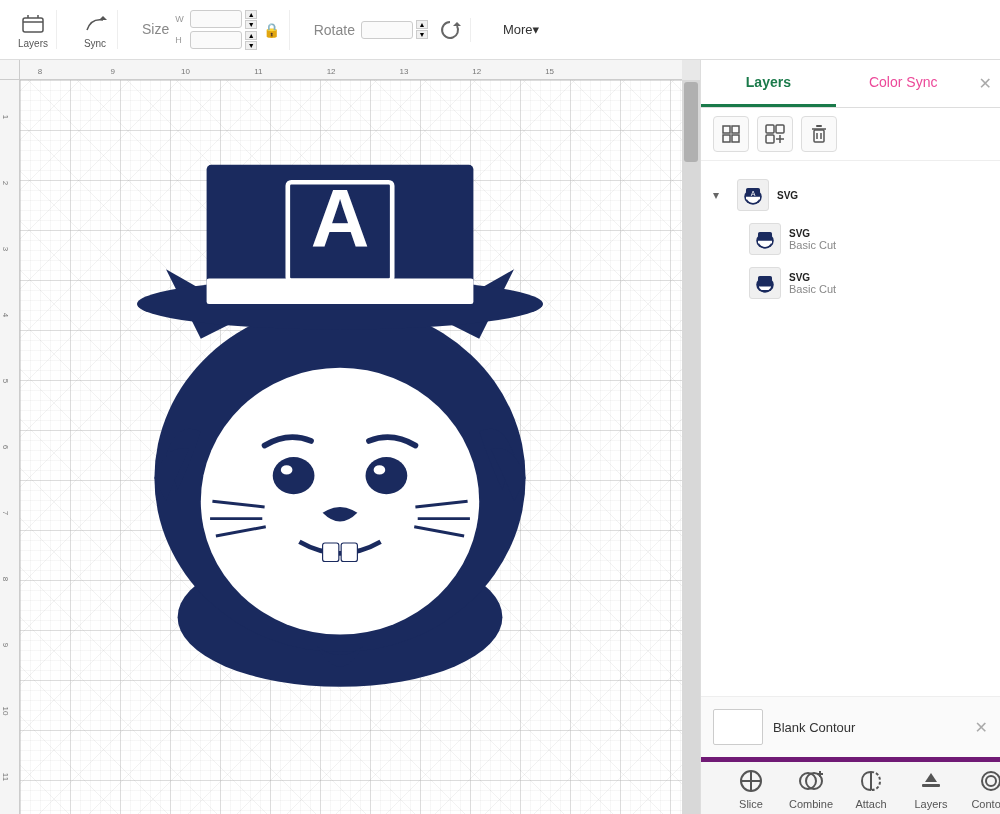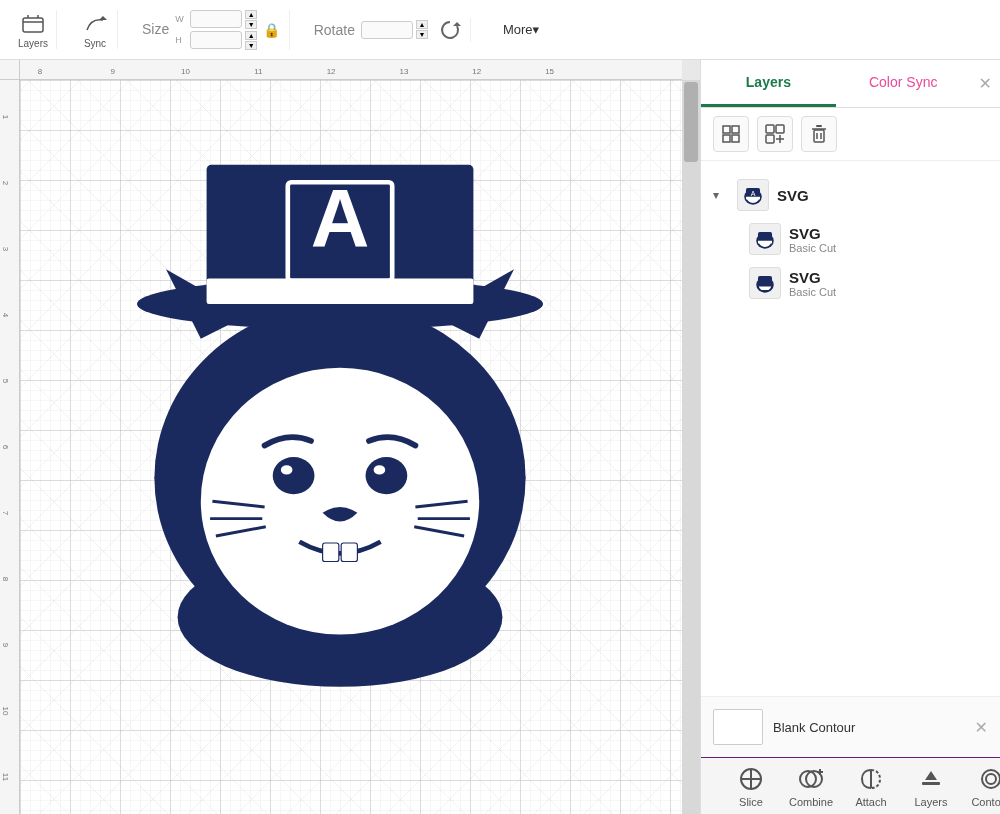--- a/index.html
+++ b/index.html
@@ -293,21 +293,21 @@
       width: 28px;
       height: 28px;
     }
 
     .layer-info {
       flex: 1;
       display: flex;
       flex-direction: column;
     }
     .layer-name {
-      font-size: 15px;
+      font-size: 10px;
       font-weight: 600;
       color: #222;
     }
     .layer-type {
       font-size: 11px;
       color: #888;
     }
 
     .layer-child {
       padding-left: 48px;
@@ -337,21 +337,21 @@
       margin-left: auto;
       color: #aaa;
       cursor: pointer;
       font-size: 16px;
     }
 
     
     .bottom-toolbar {
       height: 57px;
       background: #f5f5f5;
-      border-top: 1px solid #701a75;
+      border-top: 5px solid #701a75;
       display: flex;
       align-items: center;
       justify-content: space-around;
       padding: 0 20px;
     }
     .bottom-btn {
       display: flex;
       flex-direction: column;
       align-items: center;
       gap: 3px;

